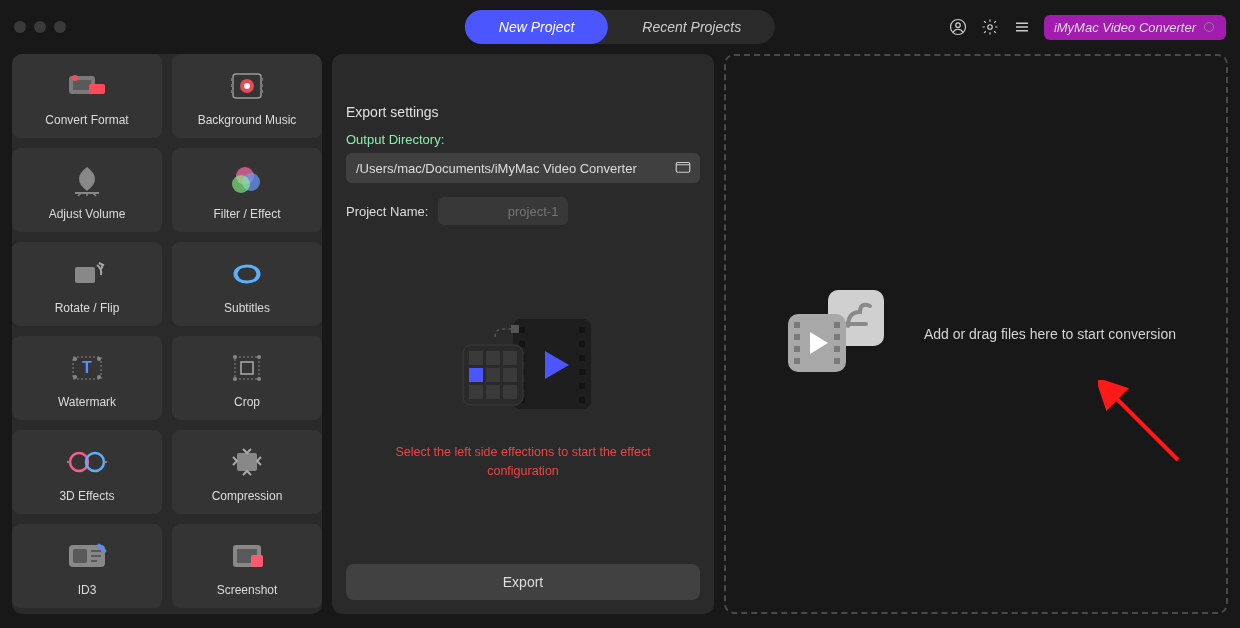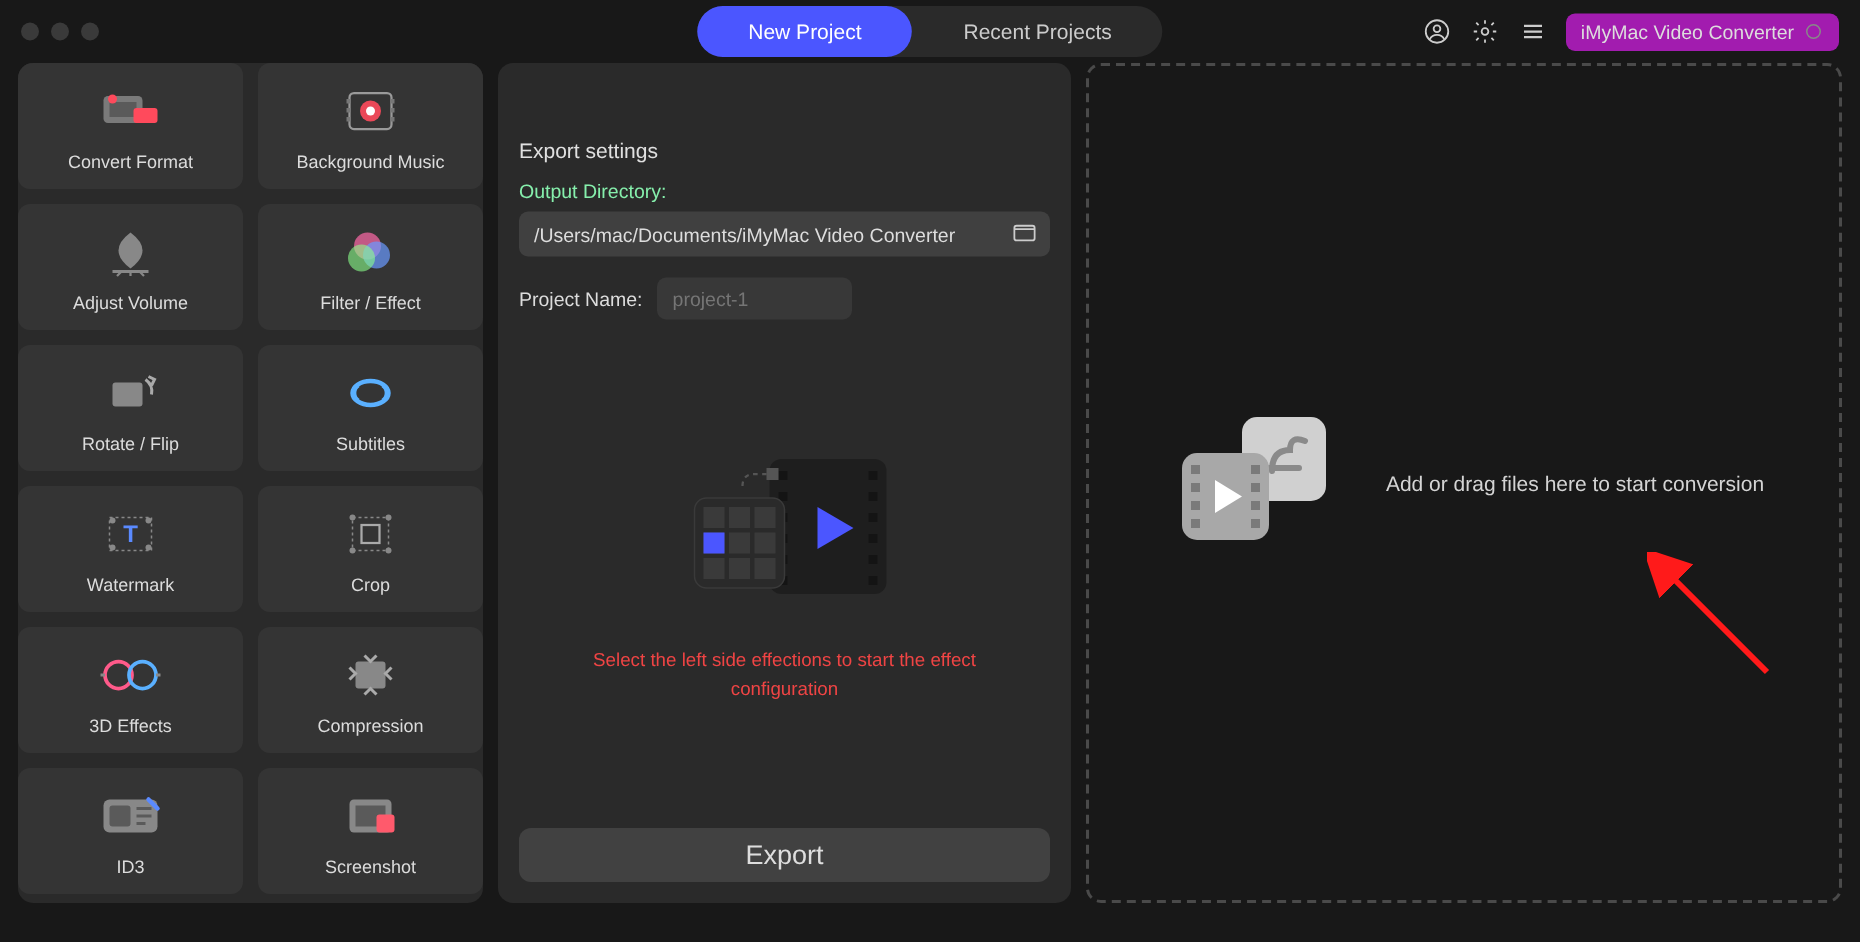--- a/index.html
+++ b/index.html
@@ -6,25 +6,26 @@
   body {
     width: 1240px;
     height: 628px;
     background: #181818;
     font-family: -apple-system, "Helvetica Neue", Arial, sans-serif;
     color: #ddd;
     overflow: hidden;
     position: relative;
   }
   .titlebar {
-    height: 42px;
+    height: 54px;
     display: flex;
     align-items: center;
     padding: 0 14px;
     position: relative;
+    font-style: italic;
   }
   .traffic-lights { display: flex; gap: 8px; }
   .light { width: 12px; height: 12px; border-radius: 50%; background: #3a3a3a; }
   .tab-pill {
     position: absolute;
     left: 50%;
     transform: translateX(-50%);
     display: flex;
     background: #2a2a2a;
     border-radius: 18px;
@@ -127,38 +128,39 @@
   .name-row { display:flex; align-items:center; gap:10px; font-size:13px; }
   .name-input {
     background: #383838;
     border: none;
     border-radius: 6px;
     height: 28px;
     padding: 0 10px;
     color: #aaa;
     font-size: 13px;
     width: 130px;
+    text-align: right;
   }
   .center-illustration {
     flex: 1;
     display: flex;
     flex-direction: column;
     align-items: center;
     justify-content: center;
     gap: 18px;
   }
   .hint-text { font-size: 12.5px; color: #ef4444; text-align: center; line-height: 1.5; max-width: 300px; }
   .export-btn {
     background: #414141;
     border-radius: 8px;
     height: 36px;
     display: flex;
     align-items: center;
     justify-content: center;
-    font-size: 18px;
+    font-size: 14px;
     cursor: pointer;
     margin-top: 8px;
   }
 
   .dropzone {
     flex: 1;
     border: 2px dashed #4a4a4a;
     border-radius: 10px;
     display: flex;
     flex-direction: row;

